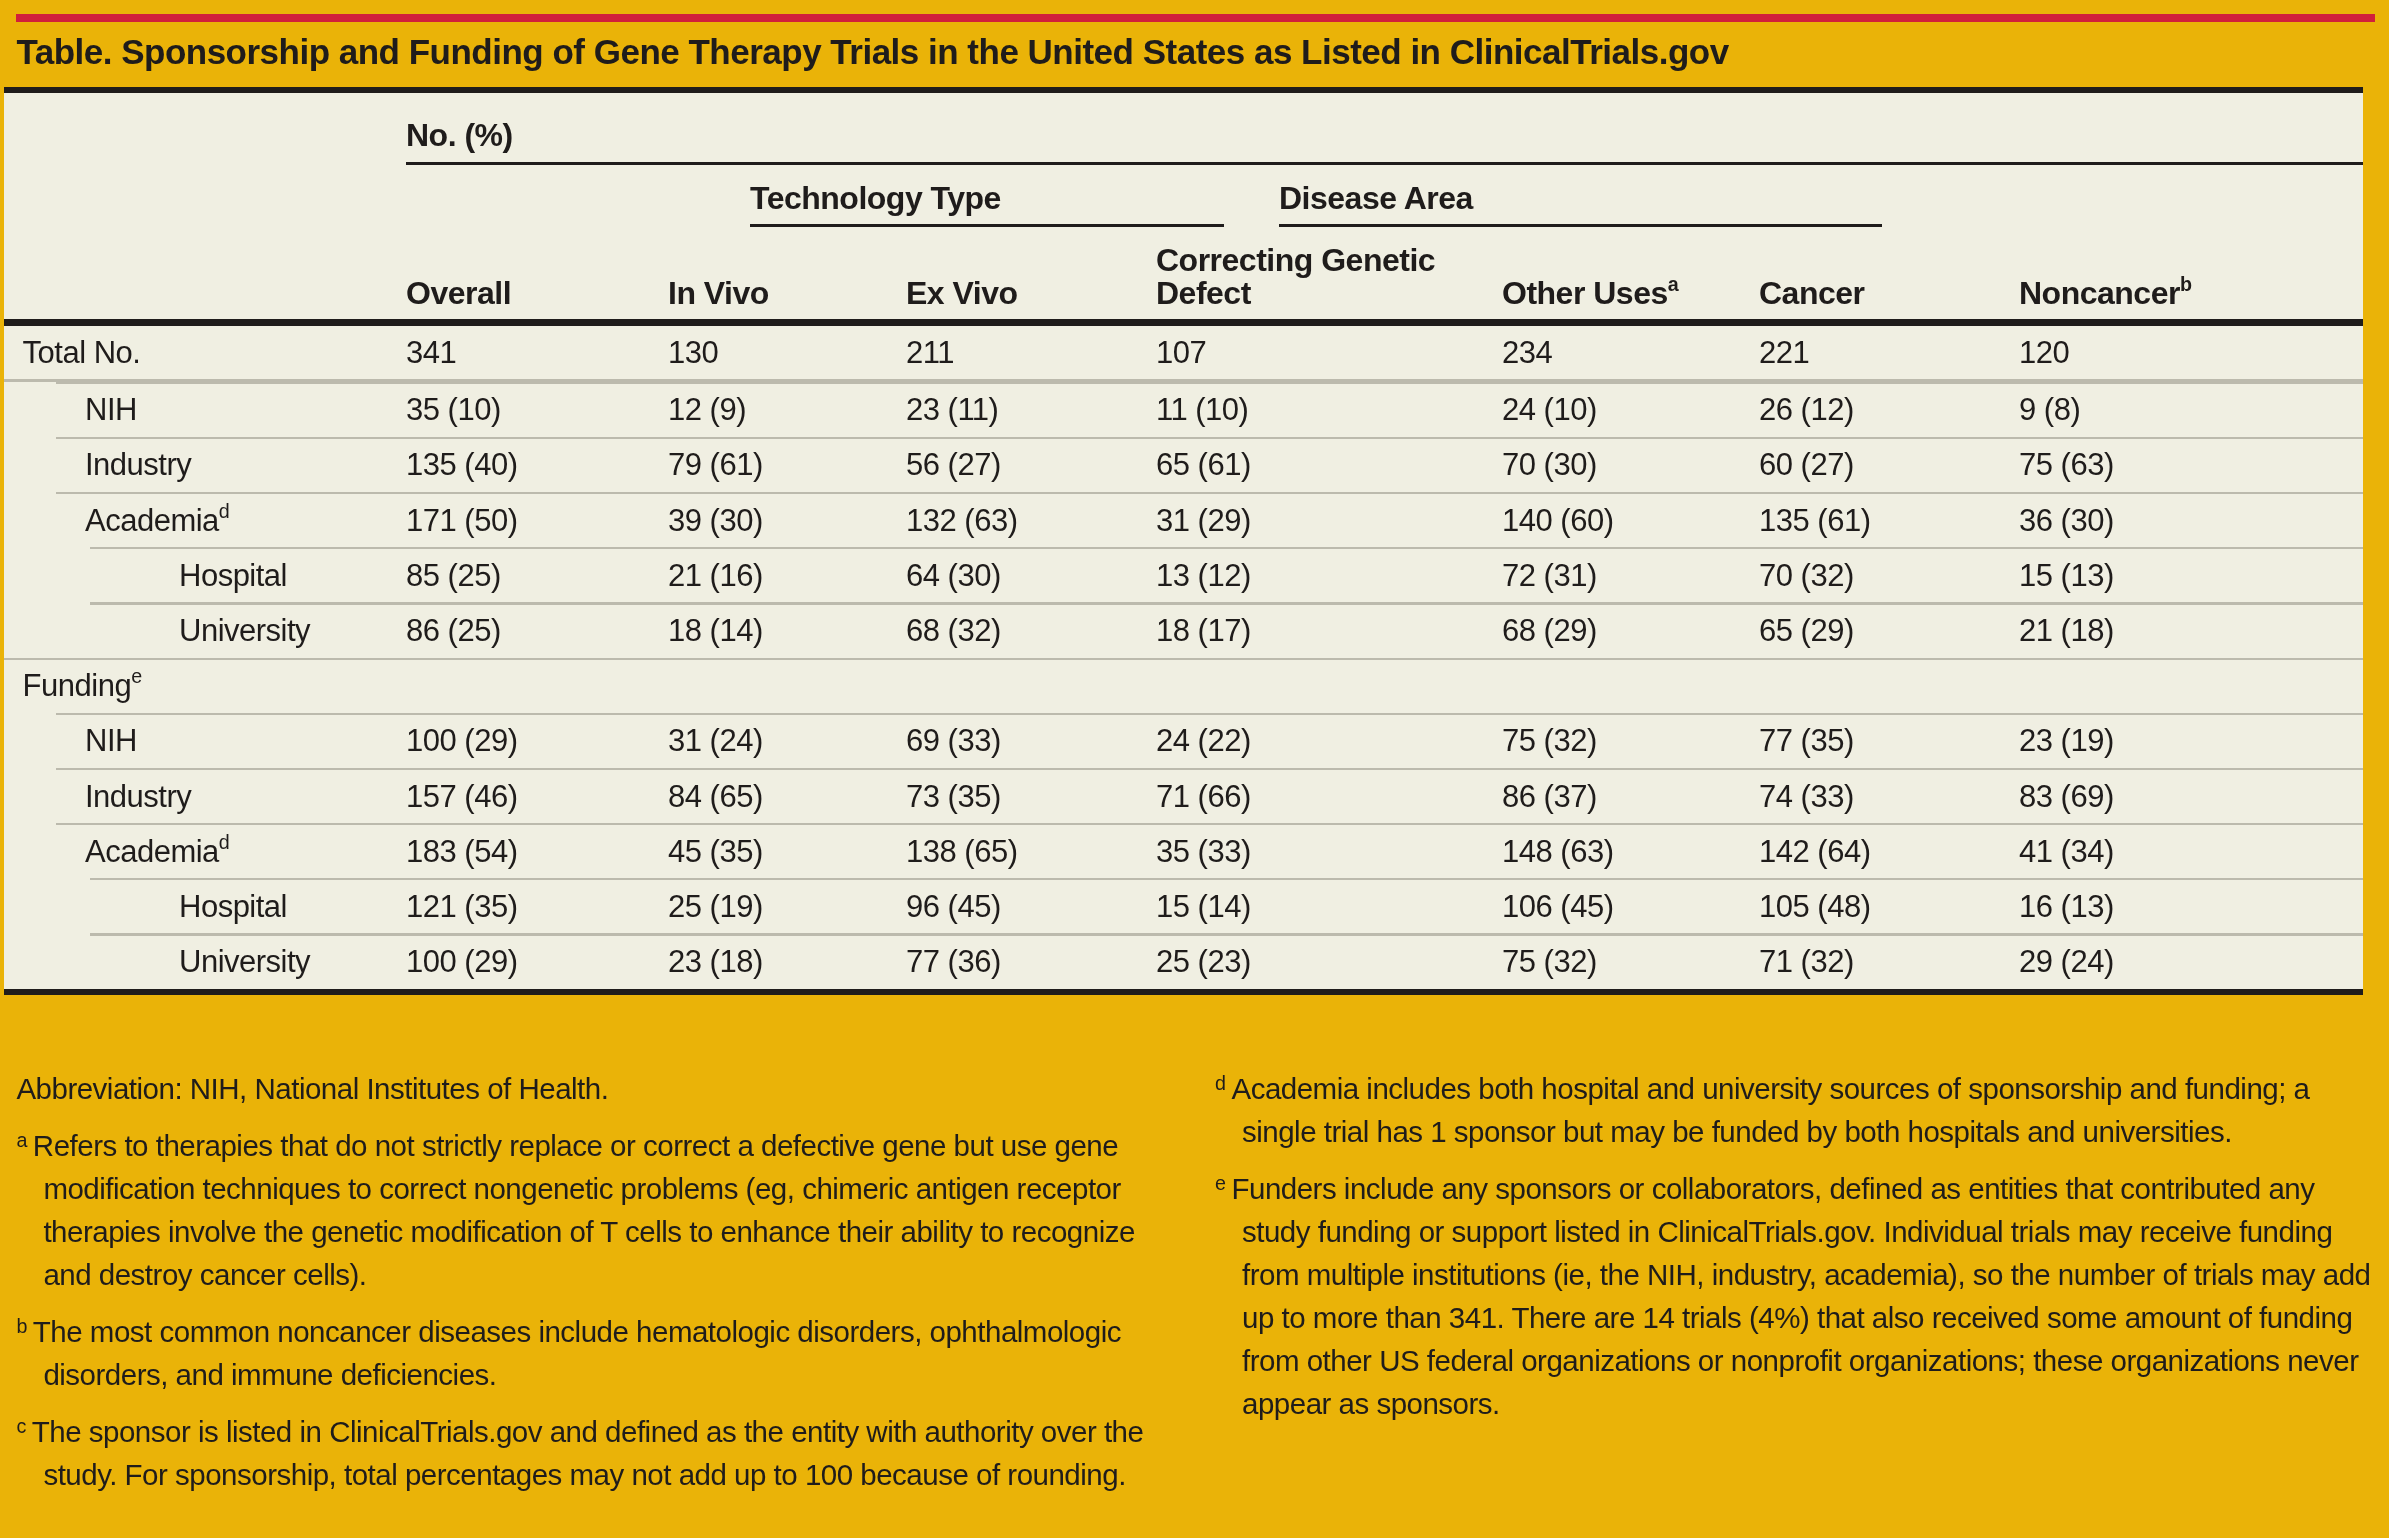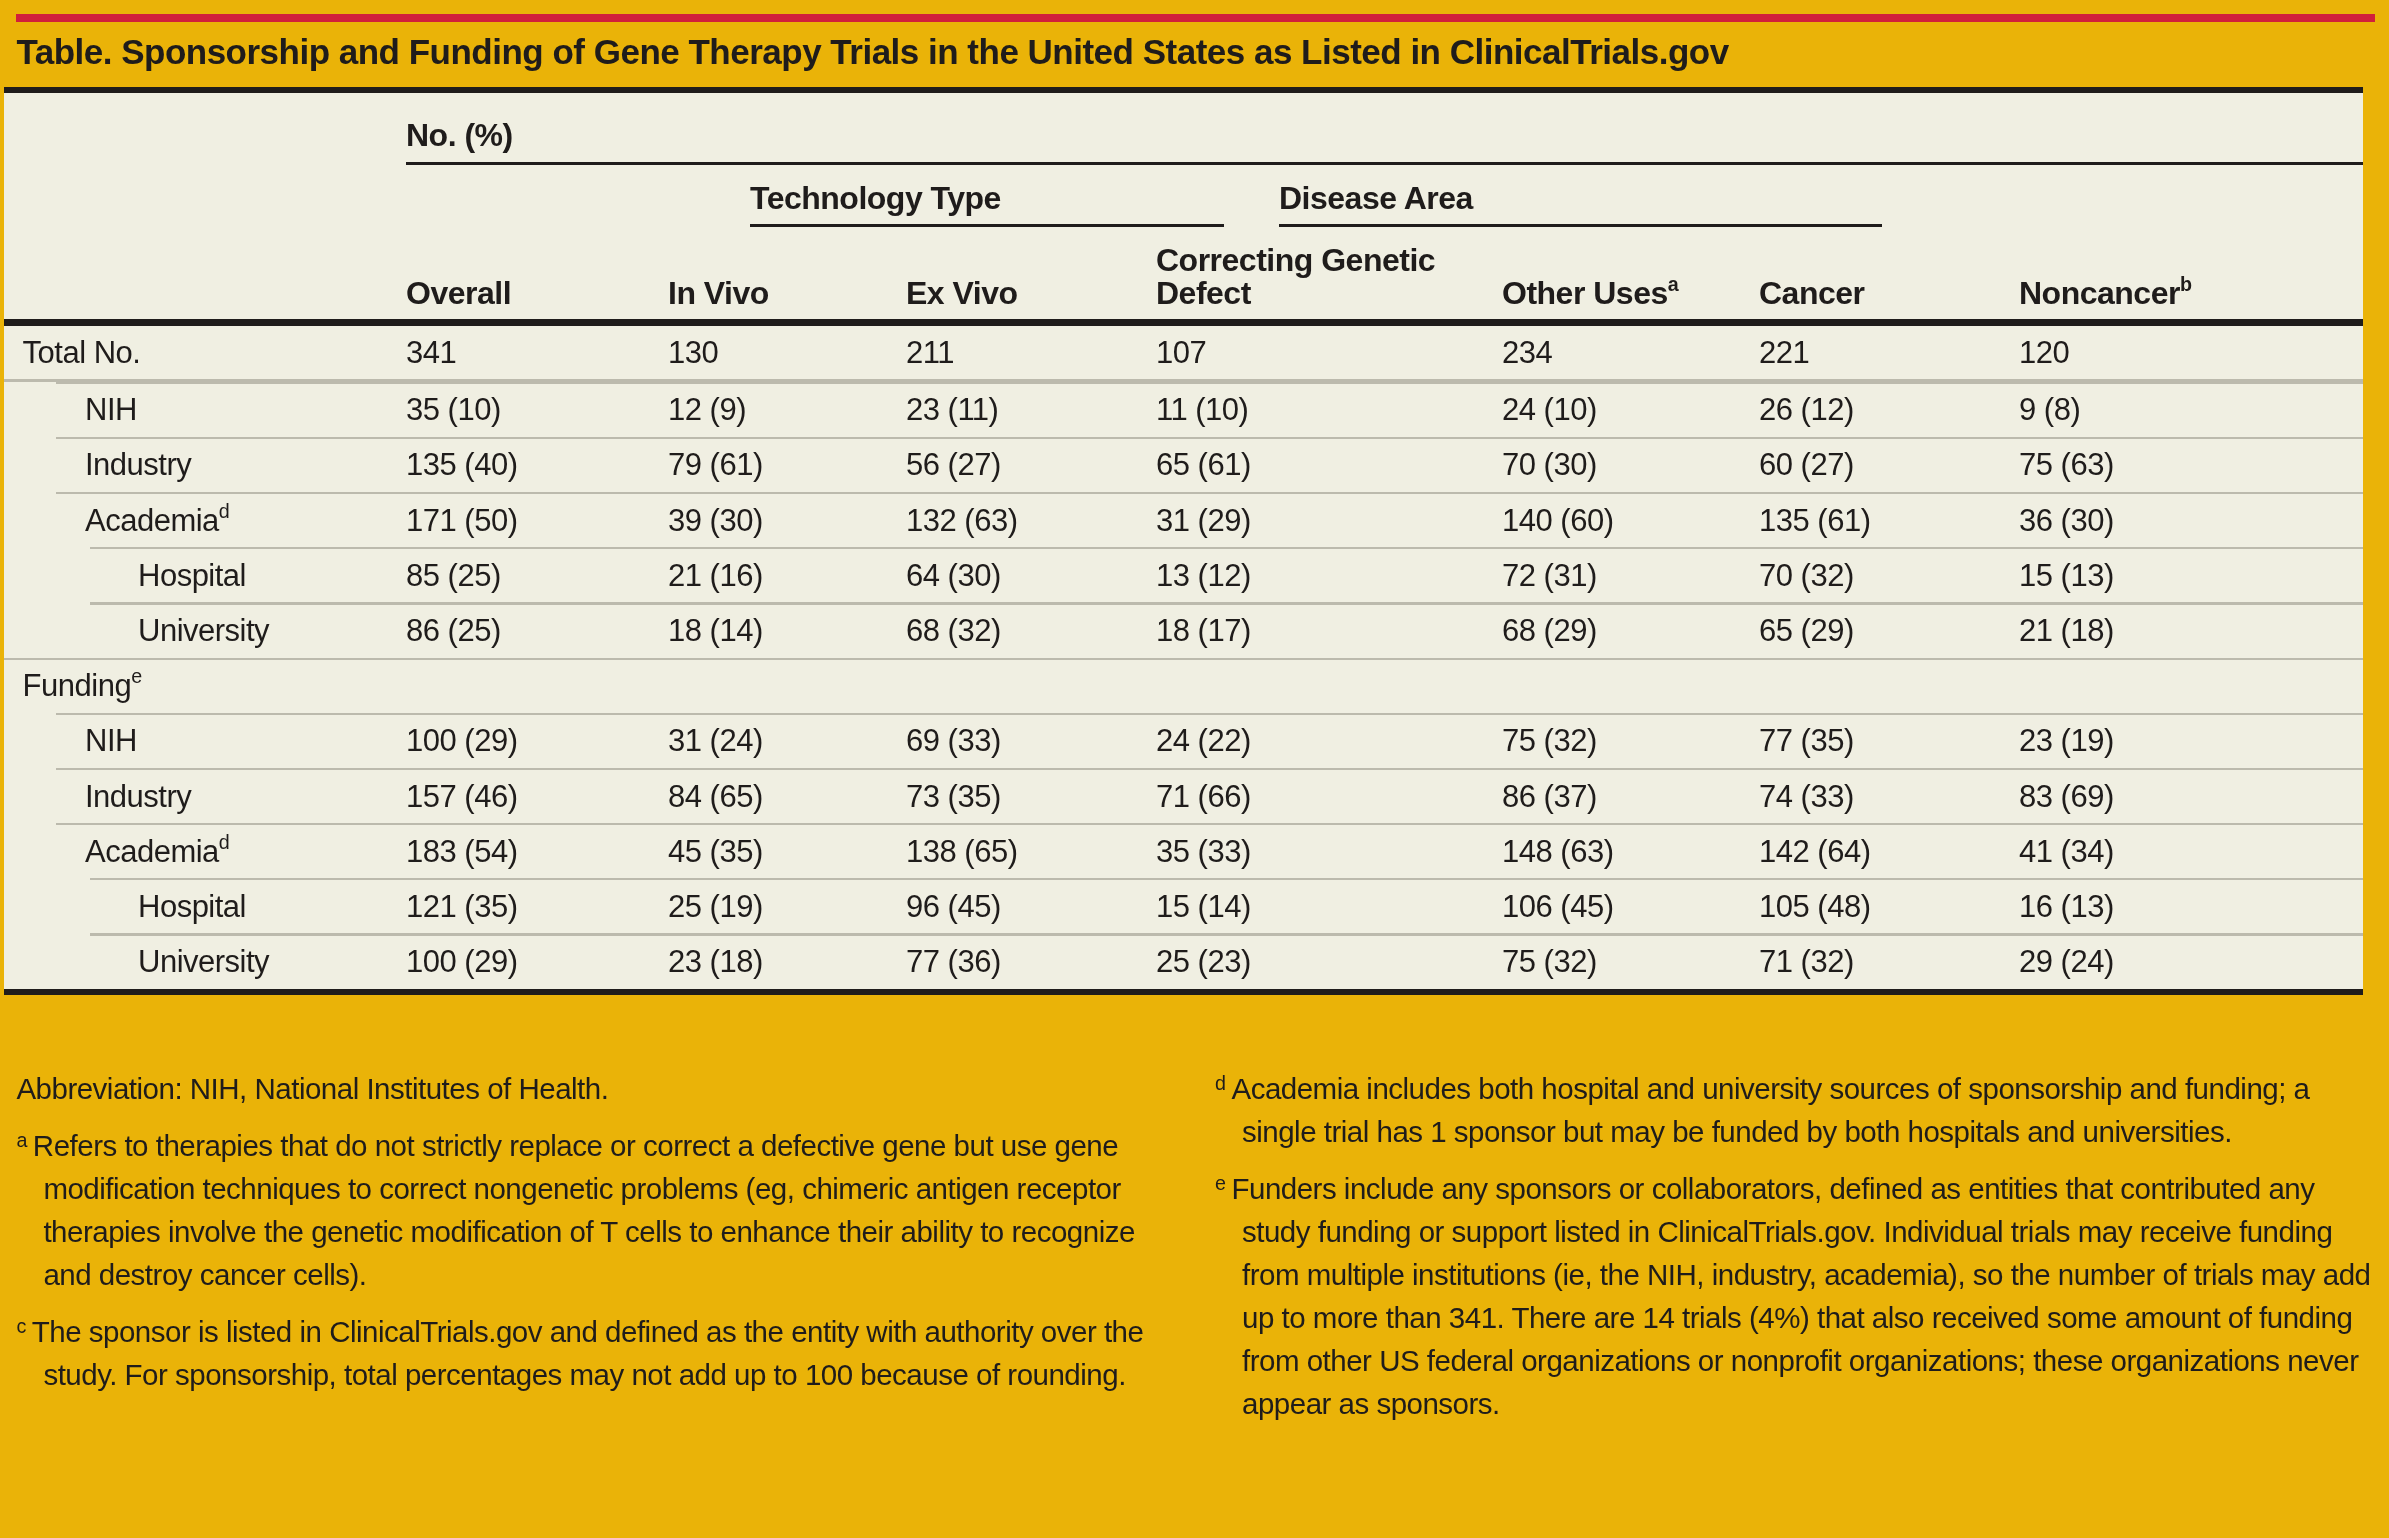--- a/index.html
+++ b/index.html
@@ -51,21 +51,21 @@
 
   
   .trow{
     display:grid;grid-template-columns:402px 262px 238px 250px 346px 257px 260px 344px;
     align-items:center;height:53px;
     font-size:31px;
   }
   .cell{white-space:nowrap;}
   .label.ind0{padding-left:18.6px;}
   .label.ind1{padding-left:81px;}
-  .label.ind2{padding-left:134px;}
+  .label.ind2{padding-left:134px;margin-left:41px;}
 
   .sep{height:2.2px;background:#bcbaad;}
   .sep.s0{margin:0;}
   .sep.s1{margin-left:52px;}
   .sep.s2{margin-left:86px;}
 
   sup{
     font-size:19.7px;line-height:0;vertical-align:baseline;
     position:relative;top:-13px;letter-spacing:0;
   }
@@ -260,20 +260,21 @@
       <div class="cell">75 (32)</div>
       <div class="cell">71 (32)</div>
       <div class="cell">29 (24)</div>
     </div>
 
   </div>
 
   <div class="fncol left">
     <div class="abbrev">Abbreviation: NIH, National Institutes of Health.</div>
     <div class="fn"><sup>a</sup><span>Refers to therapies that do not strictly replace or correct a defective gene but use gene modification techniques to correct nongenetic problems (eg, chimeric antigen receptor therapies involve the genetic modification of T cells to enhance their ability to recognize and destroy cancer cells).</span></div>
+    <div class="fn"><sup>b</sup><span>The most common noncancer diseases include hematologic disorders, ophthalmologic disorders, and immune deficiencies.</span></div>
     <div class="fn"><sup>c</sup><span>The sponsor is listed in ClinicalTrials.gov and defined as the entity with authority over the study. For sponsorship, total percentages may not add up to 100 because of rounding.</span></div>
   </div>
 
   <div class="fncol right">
     <div class="fn"><sup>d</sup><span>Academia includes both hospital and university sources of sponsorship and funding; a single trial has 1 sponsor but may be funded by both hospitals and universities.</span></div>
     <div class="fn"><sup>e</sup><span>Funders include any sponsors or collaborators, defined as entities that contributed any study funding or support listed in ClinicalTrials.gov. Individual trials may receive funding from multiple institutions (ie, the NIH, industry, academia), so the number of trials may add up to more than 341. There are 14 trials (4%) that also received some amount of funding from other US federal organizations or nonprofit organizations; these organizations never appear as sponsors.</span></div>
   </div>
 
 </div>
 

